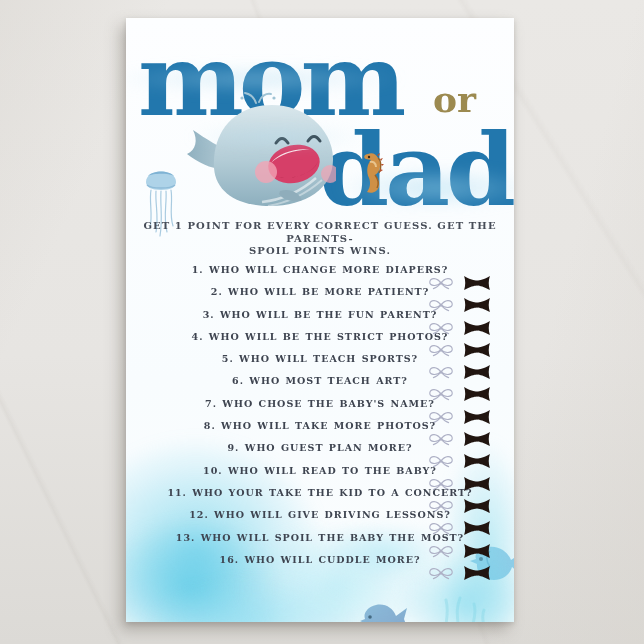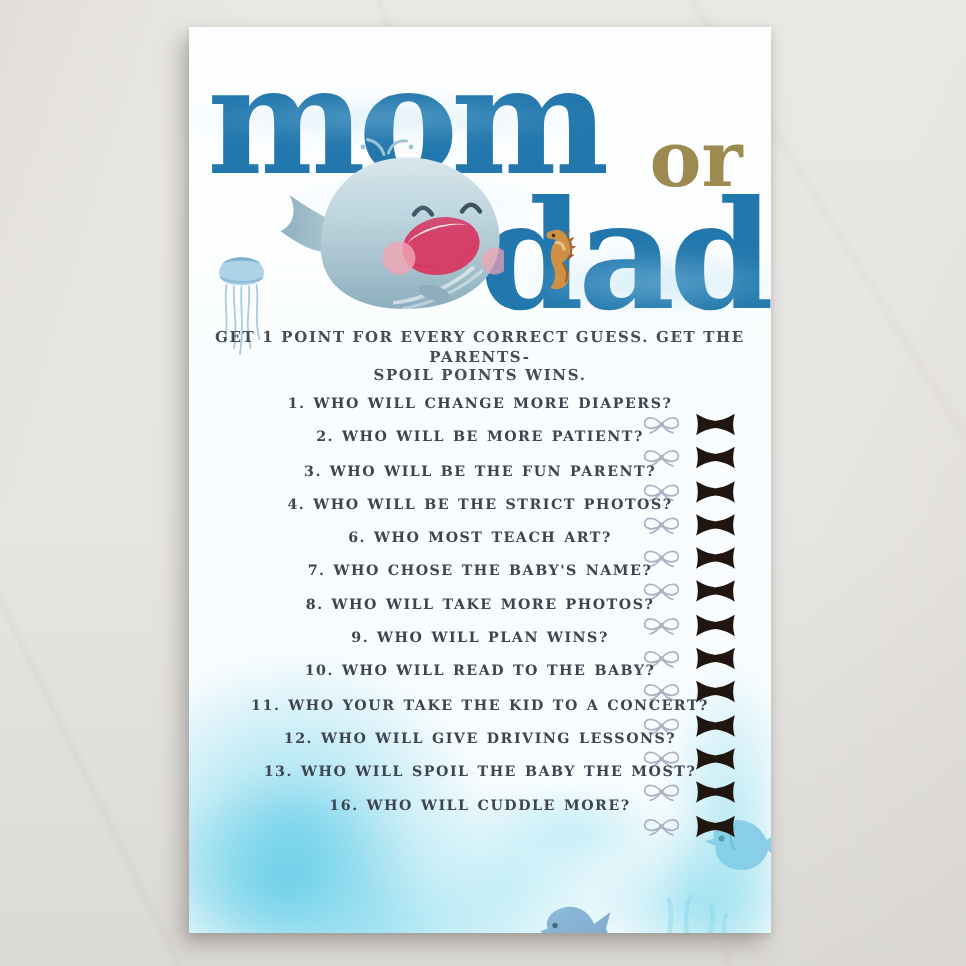--- a/index.html
+++ b/index.html
@@ -47,21 +47,21 @@
   .wash-a{left:-60px;top:418px;width:260px;height:230px;background:radial-gradient(closest-side,rgba(96,205,232,.65),rgba(96,205,232,0));}
   .wash-b{left:-30px;top:500px;width:190px;height:140px;background:radial-gradient(closest-side,rgba(60,192,226,.6),rgba(60,192,226,0));}
   .wash-c{left:110px;top:505px;width:200px;height:130px;background:radial-gradient(closest-side,rgba(150,226,242,.55),rgba(150,226,242,0));}
   .wash-d{left:315px;top:420px;width:90px;height:220px;background:radial-gradient(closest-side,rgba(132,218,236,.55),rgba(132,218,236,0));}
   .wash-e{left:270px;top:530px;width:140px;height:110px;background:radial-gradient(closest-side,rgba(110,212,234,.6),rgba(110,212,234,0));}
   .wash-f{left:190px;top:505px;width:140px;height:60px;background:radial-gradient(closest-side,rgba(170,230,244,.6),rgba(170,230,244,0));}
   .wash-g{left:20px;top:560px;width:220px;height:90px;background:radial-gradient(closest-side,rgba(120,215,238,.55),rgba(120,215,238,0));}
   
   .t-mom{position:absolute;left:12px;top:12px;font-size:100px;line-height:1;font-weight:bold;
          letter-spacing:-5px;color:var(--title-blue);z-index:1;}
-  .t-or{position:absolute;left:307px;top:63px;font-size:52px;line-height:1;font-weight:bold;
+  .t-or{position:absolute;left:307px;top:63px;font-size:36px;line-height:1;font-weight:bold;
         color:var(--or-gold);z-index:1;}
   .t-dad{position:absolute;right:2px;top:102px;font-size:100px;line-height:1;font-weight:bold;
          letter-spacing:-4px;color:var(--title-blue);z-index:1;}
   .illus{position:absolute;z-index:2;}
   .whale{left:58px;top:72px;width:152px;height:126px;}
   .jelly{left:17px;top:142px;width:36px;height:78px;}
   .seahorse{left:236px;top:130px;width:23px;height:49px;z-index:3;}
   
   .instructions{
     position:absolute;left:0;top:202px;width:100%;text-align:center;z-index:4;
@@ -241,20 +241,37 @@
           <path d="M17,10 C20,14 23,16 26.5,17"></path>
         </g>
         <circle cx="17" cy="10" r="2" fill="#aeb1c6"></circle>
       </svg>
       <svg class="tie-svg" viewBox="0 0 32 18">
         <path d="M1.5,1 C8,5 13,6 16,6.3 C19,6 24,5 30.5,1 C28.8,6.5 28.8,11.5 30.5,17 C24,13 19,12 16,11.7 C13,12 8,13 1.5,17 C3.2,11.5 3.2,6.5 1.5,1 Z" fill="#211510"></path>
       </svg>
     </div>
   </div>
 
+  <div class="q-row">
+    <div class="q-label"><span class="q-num">5.</span>&nbsp;<span class="q-text">WHO WILL TEACH SPORTS?</span></div>
+    <div class="q-icons">
+      <svg class="bow-svg" viewBox="0 0 34 20">
+        <g fill="none" stroke="#aeb1c6" stroke-width="1.4" stroke-linecap="round">
+          <path d="M17,10 C12,3 4,3 3,8.5 C2.4,13 10,15.5 17,10 Z"></path>
+          <path d="M17,10 C22,3 30,3 31,8.5 C31.6,13 24,15.5 17,10 Z"></path>
+          <path d="M17,10 C14,14 11,16 7.5,17"></path>
+          <path d="M17,10 C20,14 23,16 26.5,17"></path>
+        </g>
+        <circle cx="17" cy="10" r="2" fill="#aeb1c6"></circle>
+      </svg>
+      <svg class="tie-svg" viewBox="0 0 32 18">
+        <path d="M1.5,1 C8,5 13,6 16,6.3 C19,6 24,5 30.5,1 C28.8,6.5 28.8,11.5 30.5,17 C24,13 19,12 16,11.7 C13,12 8,13 1.5,17 C3.2,11.5 3.2,6.5 1.5,1 Z" fill="#211510"></path>
+      </svg>
+    </div>
+  </div>
 
   <div class="q-row">
     <div class="q-label"><span class="q-num">6.</span>&nbsp;<span class="q-text">WHO MOST TEACH ART?</span></div>
     <div class="q-icons">
       <svg class="bow-svg" viewBox="0 0 34 20">
         <g fill="none" stroke="#aeb1c6" stroke-width="1.4" stroke-linecap="round">
           <path d="M17,10 C12,3 4,3 3,8.5 C2.4,13 10,15.5 17,10 Z"></path>
           <path d="M17,10 C22,3 30,3 31,8.5 C31.6,13 24,15.5 17,10 Z"></path>
           <path d="M17,10 C14,14 11,16 7.5,17"></path>
           <path d="M17,10 C20,14 23,16 26.5,17"></path>
@@ -297,21 +314,21 @@
         </g>
         <circle cx="17" cy="10" r="2" fill="#aeb1c6"></circle>
       </svg>
       <svg class="tie-svg" viewBox="0 0 32 18">
         <path d="M1.5,1 C8,5 13,6 16,6.3 C19,6 24,5 30.5,1 C28.8,6.5 28.8,11.5 30.5,17 C24,13 19,12 16,11.7 C13,12 8,13 1.5,17 C3.2,11.5 3.2,6.5 1.5,1 Z" fill="#211510"></path>
       </svg>
     </div>
   </div>
 
   <div class="q-row">
-    <div class="q-label"><span class="q-num">9.</span>&nbsp;<span class="q-text">WHO WILL PLAN WINS?</span></div>
+    <div class="q-label"><span class="q-num">9.</span>&nbsp;<span class="q-text">WHO GUEST PLAN MORE?</span></div>
     <div class="q-icons">
       <svg class="bow-svg" viewBox="0 0 34 20">
         <g fill="none" stroke="#aeb1c6" stroke-width="1.4" stroke-linecap="round">
           <path d="M17,10 C12,3 4,3 3,8.5 C2.4,13 10,15.5 17,10 Z"></path>
           <path d="M17,10 C22,3 30,3 31,8.5 C31.6,13 24,15.5 17,10 Z"></path>
           <path d="M17,10 C14,14 11,16 7.5,17"></path>
           <path d="M17,10 C20,14 23,16 26.5,17"></path>
         </g>
         <circle cx="17" cy="10" r="2" fill="#aeb1c6"></circle>
       </svg>

